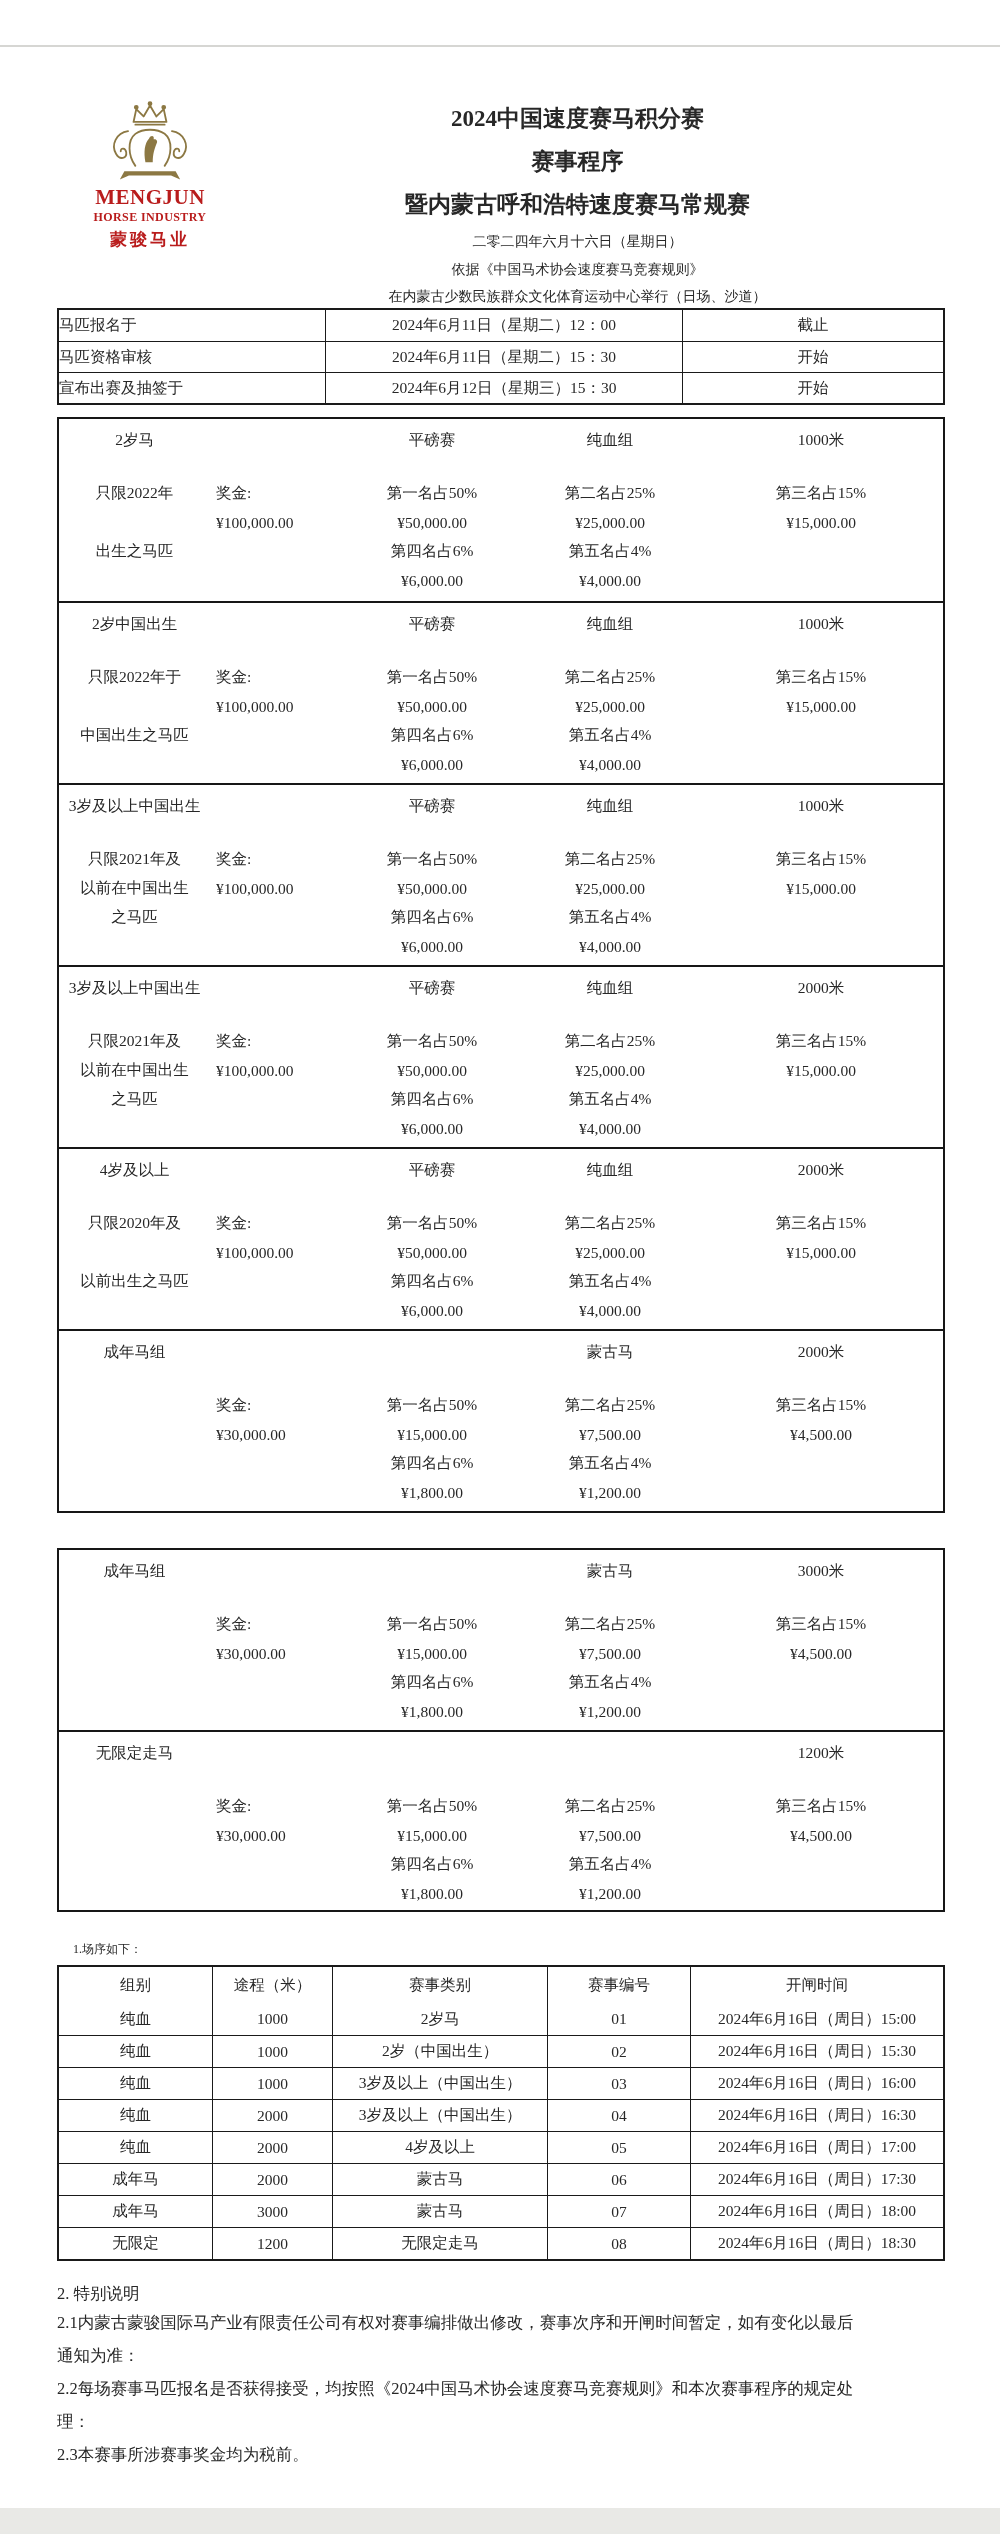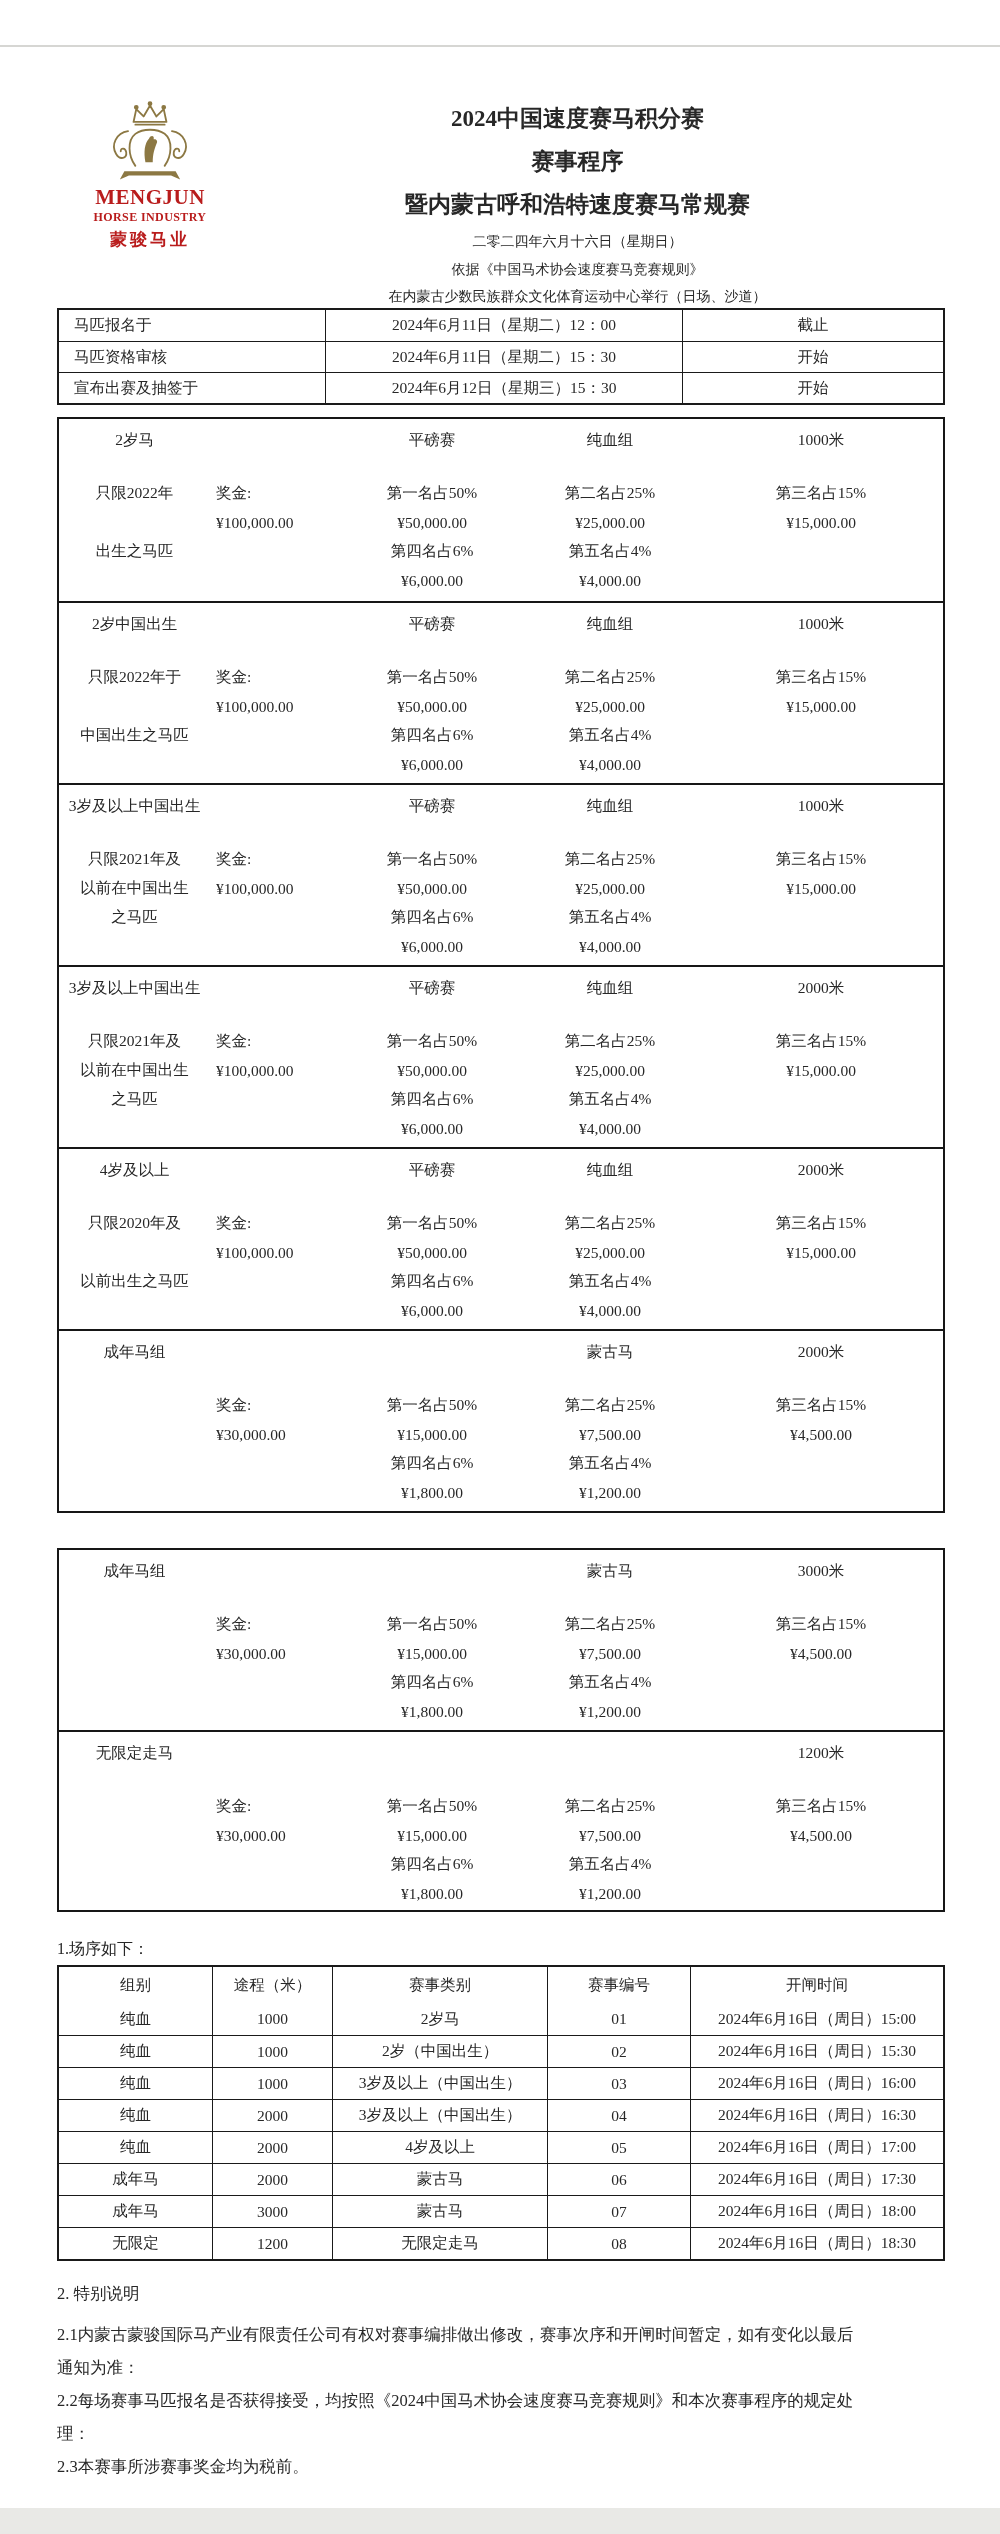--- a/index.html
+++ b/index.html
@@ -18,43 +18,43 @@
   .titles .t{font-size:23px;font-weight:bold;line-height:26px;margin-top:17px}
   .titles .t1{margin-top:10px}
   .titles .small-wrap{margin-top:10px}
   .titles .s{font-size:14px;line-height:27.5px}
 
   .entry{position:absolute;left:57px;top:308px;width:888px;border:2px solid #1a1a1a;font-size:15.5px}
   .e-row{display:grid;grid-template-columns:266px 357px auto;height:31px}
   .e-row + .e-row{border-top:1.5px solid #1a1a1a}
   .e-row>div{display:flex;align-items:center;justify-content:center;overflow:hidden}
   .e-row>div+div{border-left:1.5px solid #1a1a1a}
-  .e-row .lab{justify-content:flex-start;padding-left:15px}
+  .e-row .lab{justify-content:flex-start;padding-left:0}
 
   .race{position:absolute;left:57px;width:888px;border:2px solid #161616;font-size:15.5px}
   .race.t1{top:417px}
   .race.t2{top:1548px}
   .block{display:grid;grid-template-columns:151px 133px 178px 178px auto;grid-template-rows:56px 29px 29px 29px 29px;height:182px;padding-top:4px}
   .t2 .block{height:180px}
   .block + .block{border-top:2.5px solid #161616}
   .block>div{display:flex;align-items:center;justify-content:center;overflow:hidden}
   .block>.b{justify-content:flex-start;padding-left:6px}
   .block>.r1{align-items:flex-start;padding-top:7px}
 
-  .sched-intro{position:absolute;left:57px;top:1939px;font-size:16px;line-height:20px}
+  .sched-intro{position:absolute;left:73px;top:1939px;font-size:12px;line-height:20px}
   .sched{position:absolute;left:57px;top:1965px;width:888px;border:2px solid #1a1a1a;font-size:15.5px}
   .s-row{display:grid;grid-template-columns:153px 120px 215px 143px auto;height:32px}
   .s-row.head{height:36px}
   .s-row + .s-row{border-top:1.5px solid #1a1a1a}
   .s-row>div{display:flex;align-items:center;justify-content:center;overflow:hidden}
   .s-row>div+div{border-left:1.5px solid #1a1a1a}
 
   .notes{position:absolute;left:57px;top:2282px;width:888px;font-size:16.5px}
   .notes .h{line-height:24px}
-  .notes .list{margin-top:12px}
+  .notes .list{}
   .notes .ln{line-height:33px;white-space:nowrap}
 </style>
 </head>
 <body>
 
 <div class="hairline"></div>
 
 <div class="logo">
   <svg width="110" height="86" viewBox="0 0 120 94" aria-hidden="true">
     <g stroke="#8c7843" fill="none" stroke-width="2" stroke-linejoin="round" stroke-linecap="round">

